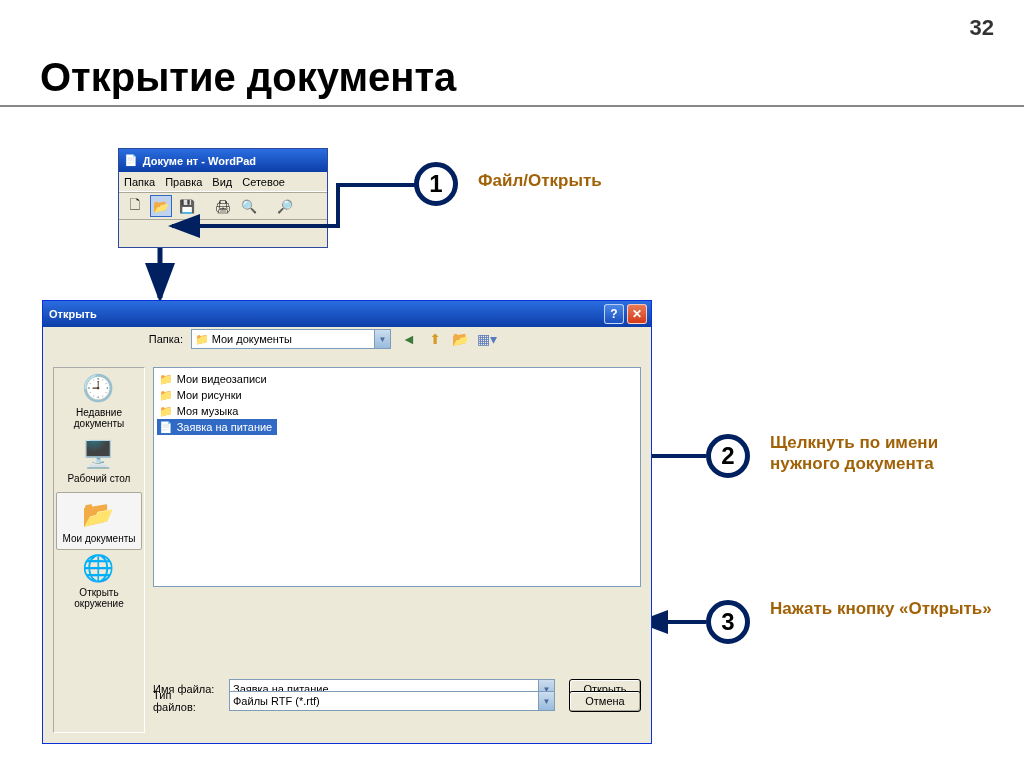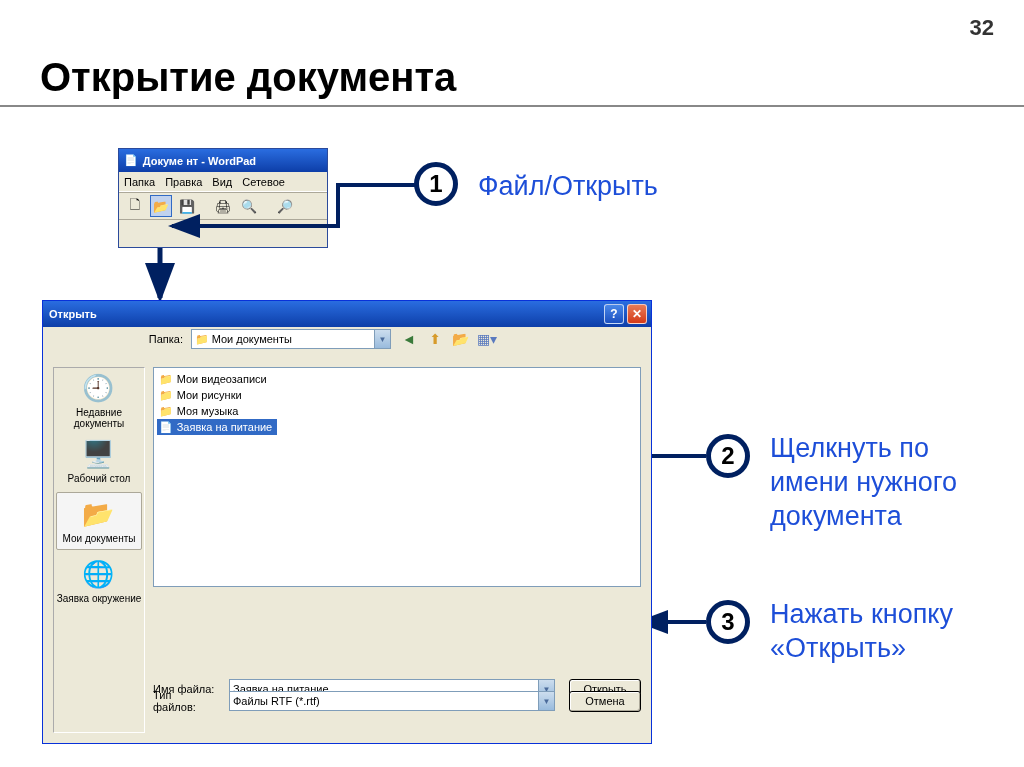--- a/index.html
+++ b/index.html
@@ -232,23 +232,23 @@
     width: 44px; height: 44px;
     border: 5px solid #002060;
     border-radius: 50%;
     background: #fff;
     display: flex; align-items: center; justify-content: center;
     font-size: 24px; font-weight: bold;
     position: absolute;
   }
   .callout-text {
     position: absolute;
-    font-size: 27px;
-    font-weight: normal;
-    color: #1d4ed8;
+    font-size: 17px;
+    font-weight: bold;
+    color: #a16207;
     line-height: 1.25;
   }
 
   svg.connector { position: absolute; overflow: visible; pointer-events: none; }
 </style>
 </head>
 <body>
 
 <div class="page-num">32</div>
 <div class="title">Открытие документа</div>
@@ -325,21 +325,21 @@
       <div class="place">
         <div class="place-icon">🖥️</div>
         <div>Рабочий стол</div>
       </div>
       <div class="place selected">
         <div class="place-icon">📂</div>
         <div>Мои документы</div>
       </div>
       <div class="place">
         <div class="place-icon">🌐</div>
-        <div>Заявка окружение</div>
+        <div>Открыть окружение</div>
       </div>
     </div>
 
     <div class="file-area">
       <div class="file-item">
         <span>📁</span>
         <span>Мои видеозаписи</span>
       </div>
       <div class="file-item">
         <span>📁</span>

